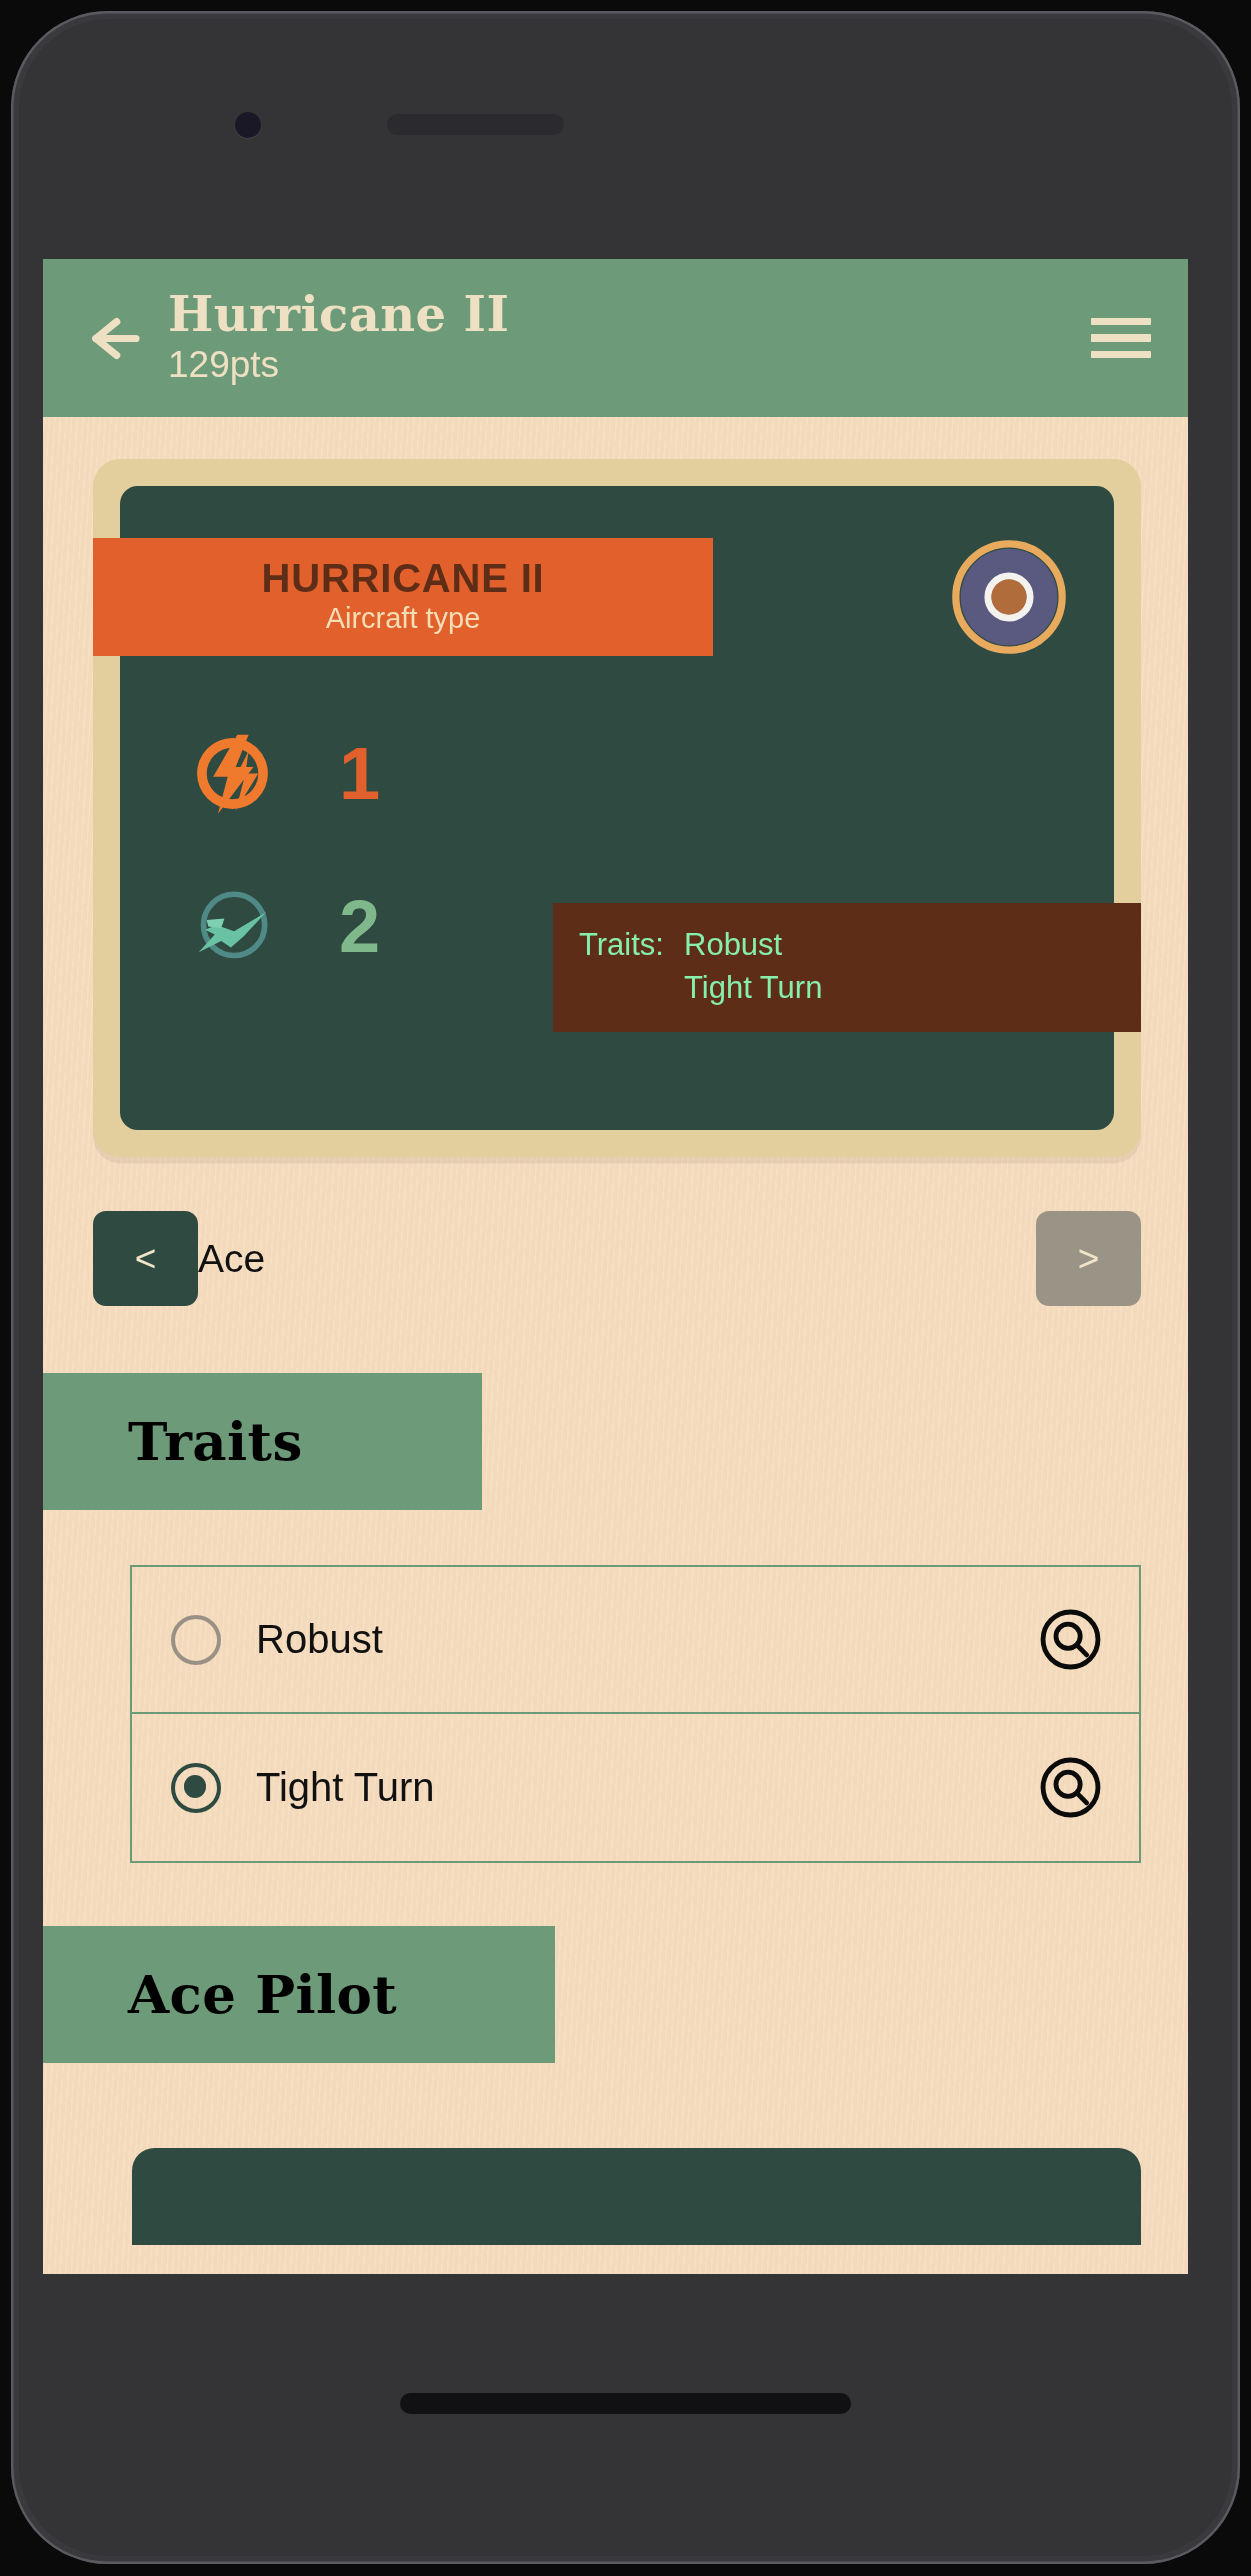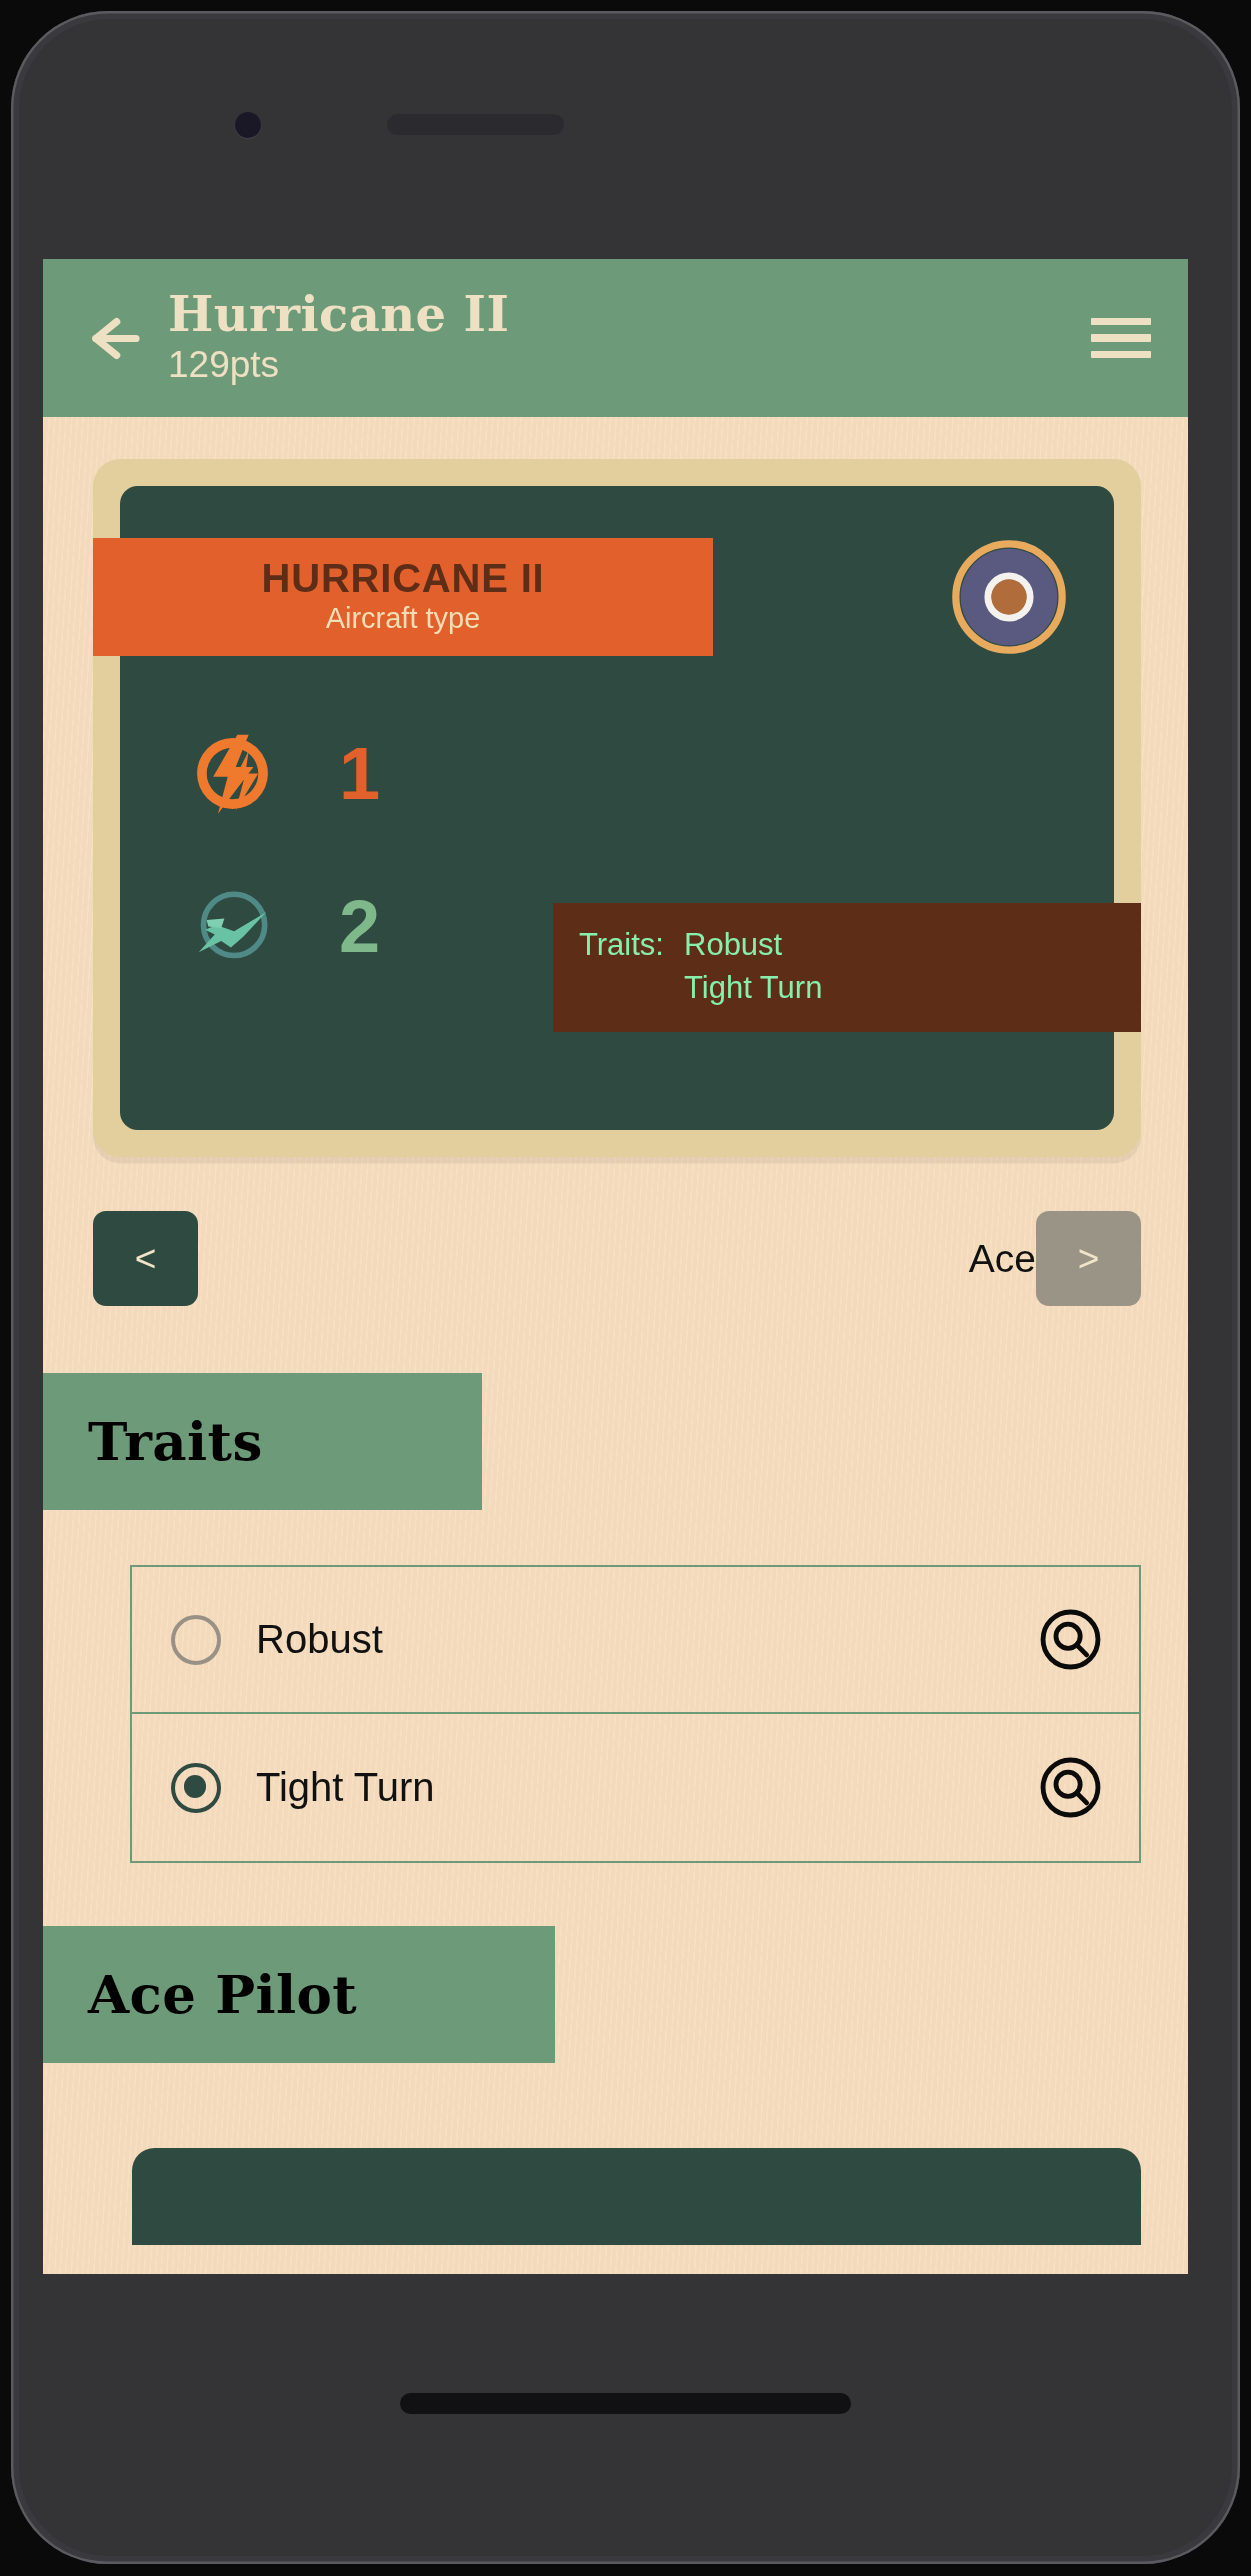--- a/index.html
+++ b/index.html
@@ -254,34 +254,34 @@
     line-height: 1;
     cursor: pointer;
     display: flex;
     align-items: center;
     justify-content: center;
   }
   .pager-btn.prev { background: #2f4a41; }
   .pager-btn.next { background: #9a9486; }
   .pager-label {
     flex: 1 1 auto;
-    text-align: right;
+    text-align: left;
     font-family: "Liberation Sans", sans-serif;
     font-size: 39px;
     color: #111111;
   }
 
   
   .section-banner {
     margin-top: 63px;
     background: #6d9a78;
     height: 137px;
     display: flex;
     align-items: center;
-    padding-left: 45px;
+    padding-left: 85px;
   }
   .section-banner.traits  { width: 439px; }
   .section-banner.acepilot{ width: 512px; }
   .section-banner-title {
     font-family: "DejaVu Serif", serif;
     font-weight: bold;
     font-size: 53px;
     color: #000000;
     letter-spacing: 0.4px;
     line-height: 1;

